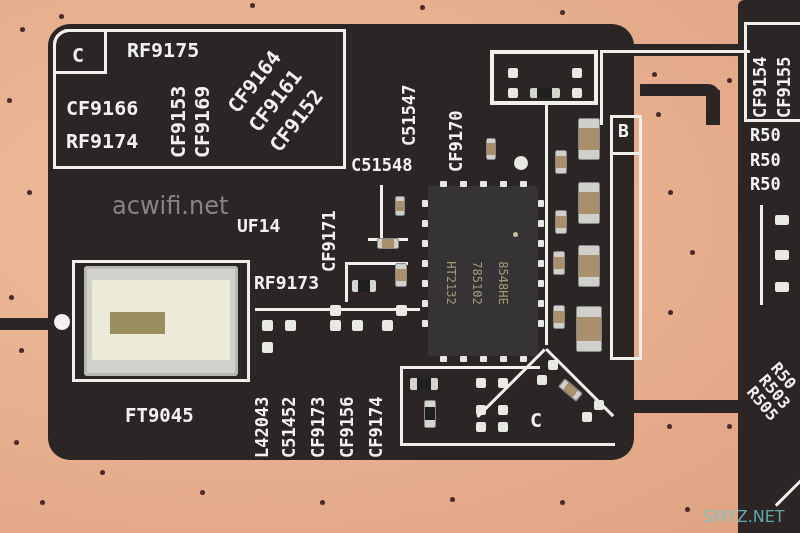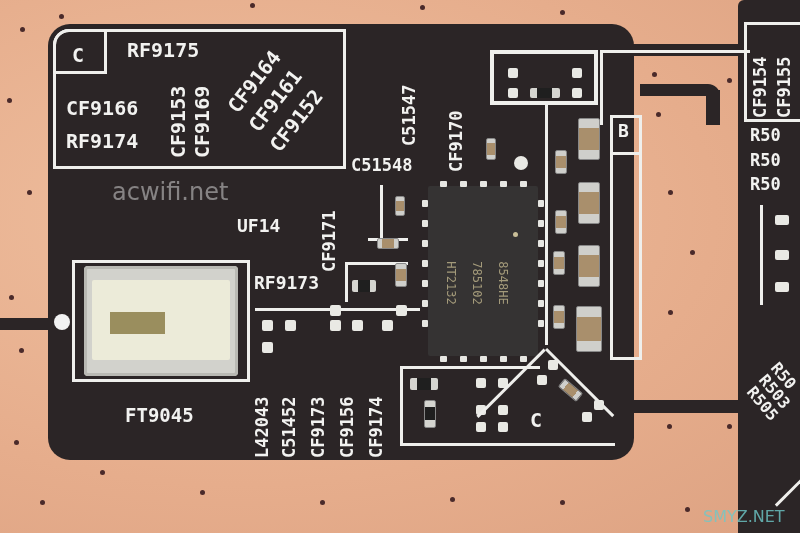--- a/index.html
+++ b/index.html
@@ -79,21 +79,21 @@
   <div class="silk" style="left:245px;top:123px;font-size:20px;transform-origin:left top;transform:rotate(-52deg)">CF9161</div>
   <div class="silk" style="left:266px;top:143px;font-size:20px;transform-origin:left top;transform:rotate(-52deg)">CF9152</div>
 
   <div class="silk rot-90" style="left:401px;top:146px;font-size:17px">C51547</div>
   <div class="silk" style="left:351px;top:157px;font-size:17px">C51548</div>
   <div class="silk rot-90" style="left:448px;top:172px;font-size:17px">CF9170</div>
   <div class="silk rot-90" style="left:321px;top:272px;font-size:17px">CF9171</div>
   <div class="silk" style="left:237px;top:217px;font-size:18px">UF14</div>
   <div class="silk" style="left:254px;top:274px;font-size:18px">RF9173</div>
 
-  <div class="watermark" style="left:112px;top:178px;font-size:24px">acwifi.net</div>
+  <div class="watermark" style="left:112px;top:192px;font-size:24px">acwifi.net</div>
 
   <div class="silk-box" style="left:72px;top:260px;width:178px;height:122px"></div>
   <div class="filter" style="left:84px;top:266px;width:154px;height:110px">
     <div class="filter-body" style="left:8px;top:14px;width:138px;height:80px"></div>
     <div class="filter-window" style="left:26px;top:46px;width:55px;height:22px"></div>
   </div>
   <div class="pad" style="left:54px;top:314px;width:16px;height:16px;border-radius:50%;background:#f2f2f2"></div>
   <div class="silk" style="left:125px;top:406px;font-size:19px">FT9045</div>
 
   <div class="silk rot-90" style="left:254px;top:458px;font-size:17px">L42043</div>

